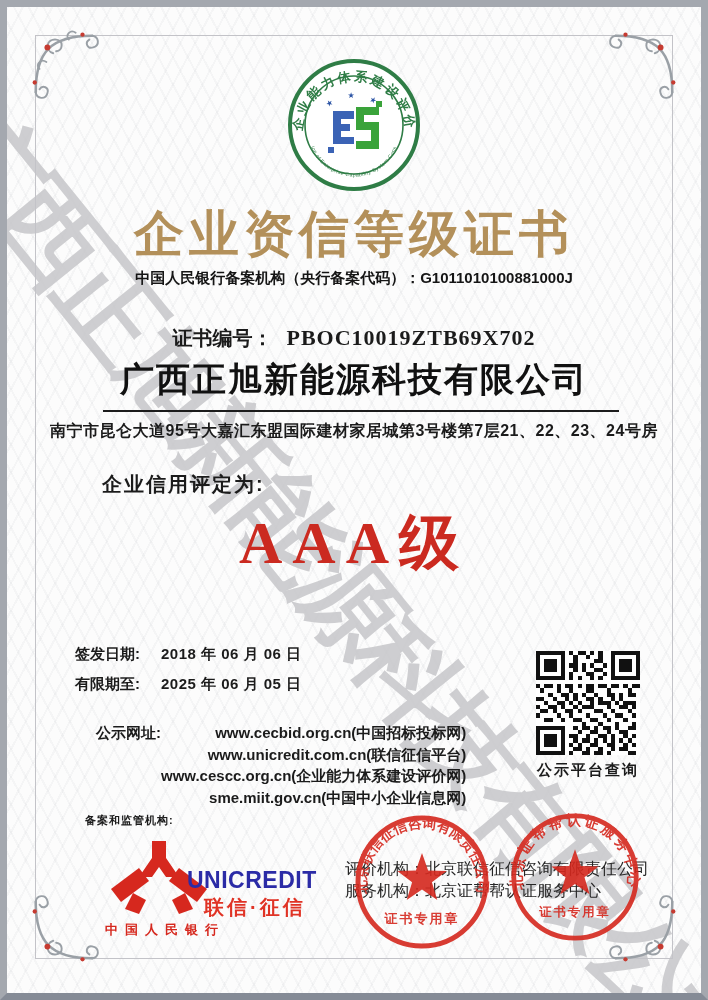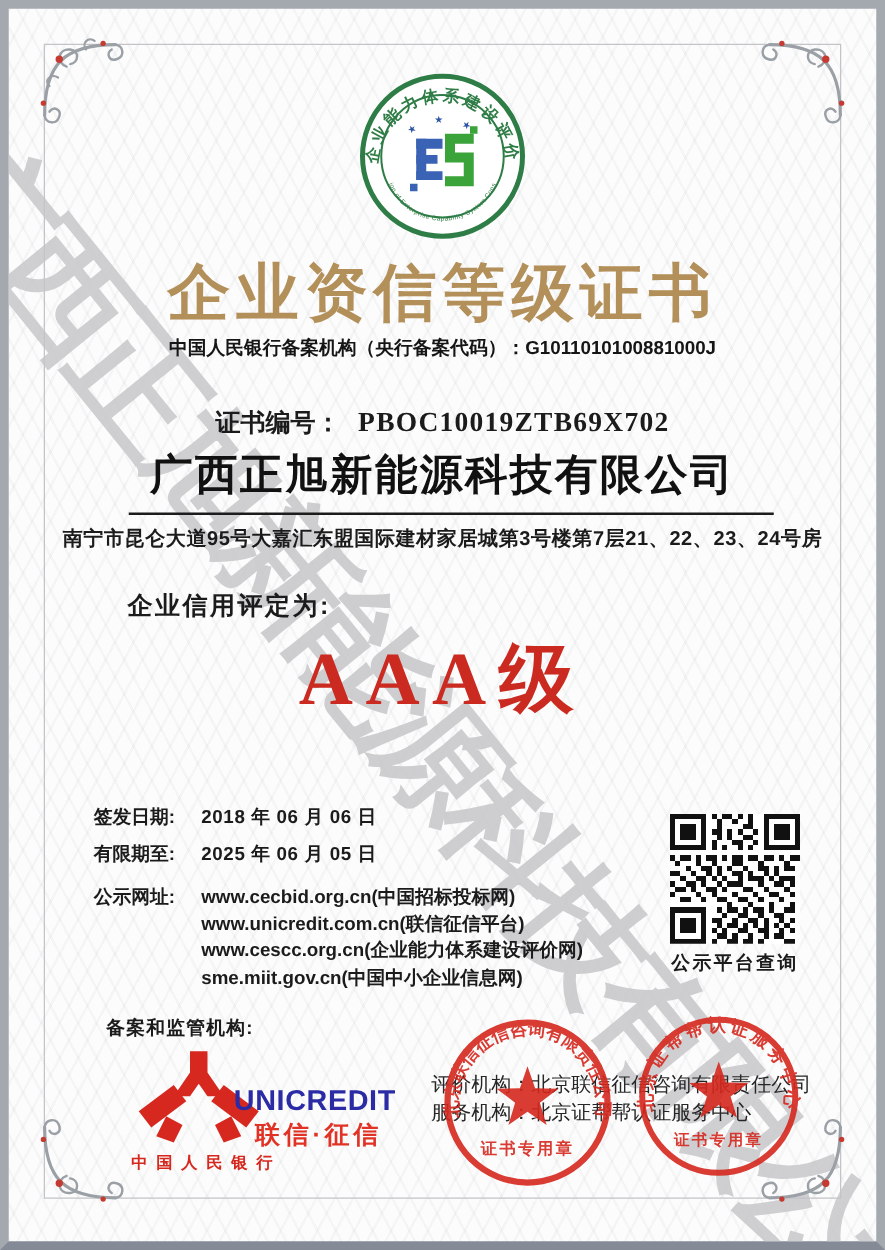--- a/index.html
+++ b/index.html
@@ -40,21 +40,21 @@
   .rating-value{top:496px; font-size:60px; font-weight:bold; font-family:"Liberation Serif", serif;
     color:#cb2a20; letter-spacing:10px;}
   .info{left:68px; top:632px; font-size:15px;}
   .info-row{display:flex; line-height:30px;}
   .info-row .lbl{font-weight:bold; width:86px; flex:none;}
   .info-row .val{font-weight:bold; letter-spacing:.5px;}
   .sites{line-height:21.5px; font-weight:bold;}
   .qr-block{left:527px; top:644px; width:108px; text-align:center;font-family:Liberation Mono, monospace;}
   .qr-svg{display:block; margin:0 auto;}
   .qr-caption{margin-top:6px; font-size:15px; font-weight:bold; letter-spacing:2px;}
-  .regulator-label{left:78px; top:806px; font-size:15px; font-weight:bold; letter-spacing:1px;text-align:center;}
+  .regulator-label{left:78px; top:806px; font-size:11px; font-weight:bold; letter-spacing:1px;text-align:center;}
   .pboc-logo{left:92px; top:830px;}
   .pboc-name{left:80px; top:914px; width:156px; text-align:center; font-size:13px; font-weight:bold;
     letter-spacing:7px; color:#d6281e; font-family:Liberation Serif, serif;}
   .unicredit{left:180px; top:860px; font-size:23px; font-weight:bold; color:#2b2ba6; letter-spacing:.5px;}
   .unicredit-cn{left:197px; top:887px; font-size:20px; font-weight:bold; color:#e03325; letter-spacing:3px;}
   .org-lines{left:338px; top:851px; font-size:16px; line-height:22px; color:#262626; z-index:4;}
   .seal{position:absolute; z-index:6; opacity:.9;}
   .seal1{left:346px; top:806px;}
   .seal2{left:502px; top:804px;}
 </style>
@@ -166,21 +166,21 @@
 
     <div class="abs info">
       <div class="info-row">
         <span class="lbl">签发日期:</span>
         <span class="val">2018 年 06 月 06 日</span>
       </div>
       <div class="info-row">
         <span class="lbl">有限期至:</span>
         <span class="val">2025 年 06 月 05 日</span>
       </div>
-      <div class="info-row" style="line-height:21.5px; margin-top:8px;">
+      <div class="info-row" style="line-height:21.5px; margin-top:23px;text-align:right;">
         <span class="lbl">公示网址:</span>
         <span class="sites">
           <span style="display:block">www.cecbid.org.cn(中国招标投标网)</span>
           <span style="display:block">www.unicredit.com.cn(联信征信平台)</span>
           <span style="display:block">www.cescc.org.cn(企业能力体系建设评价网)</span>
           <span style="display:block">sme.miit.gov.cn(中国中小企业信息网)</span>
         </span>
       </div>
     </div>
 

